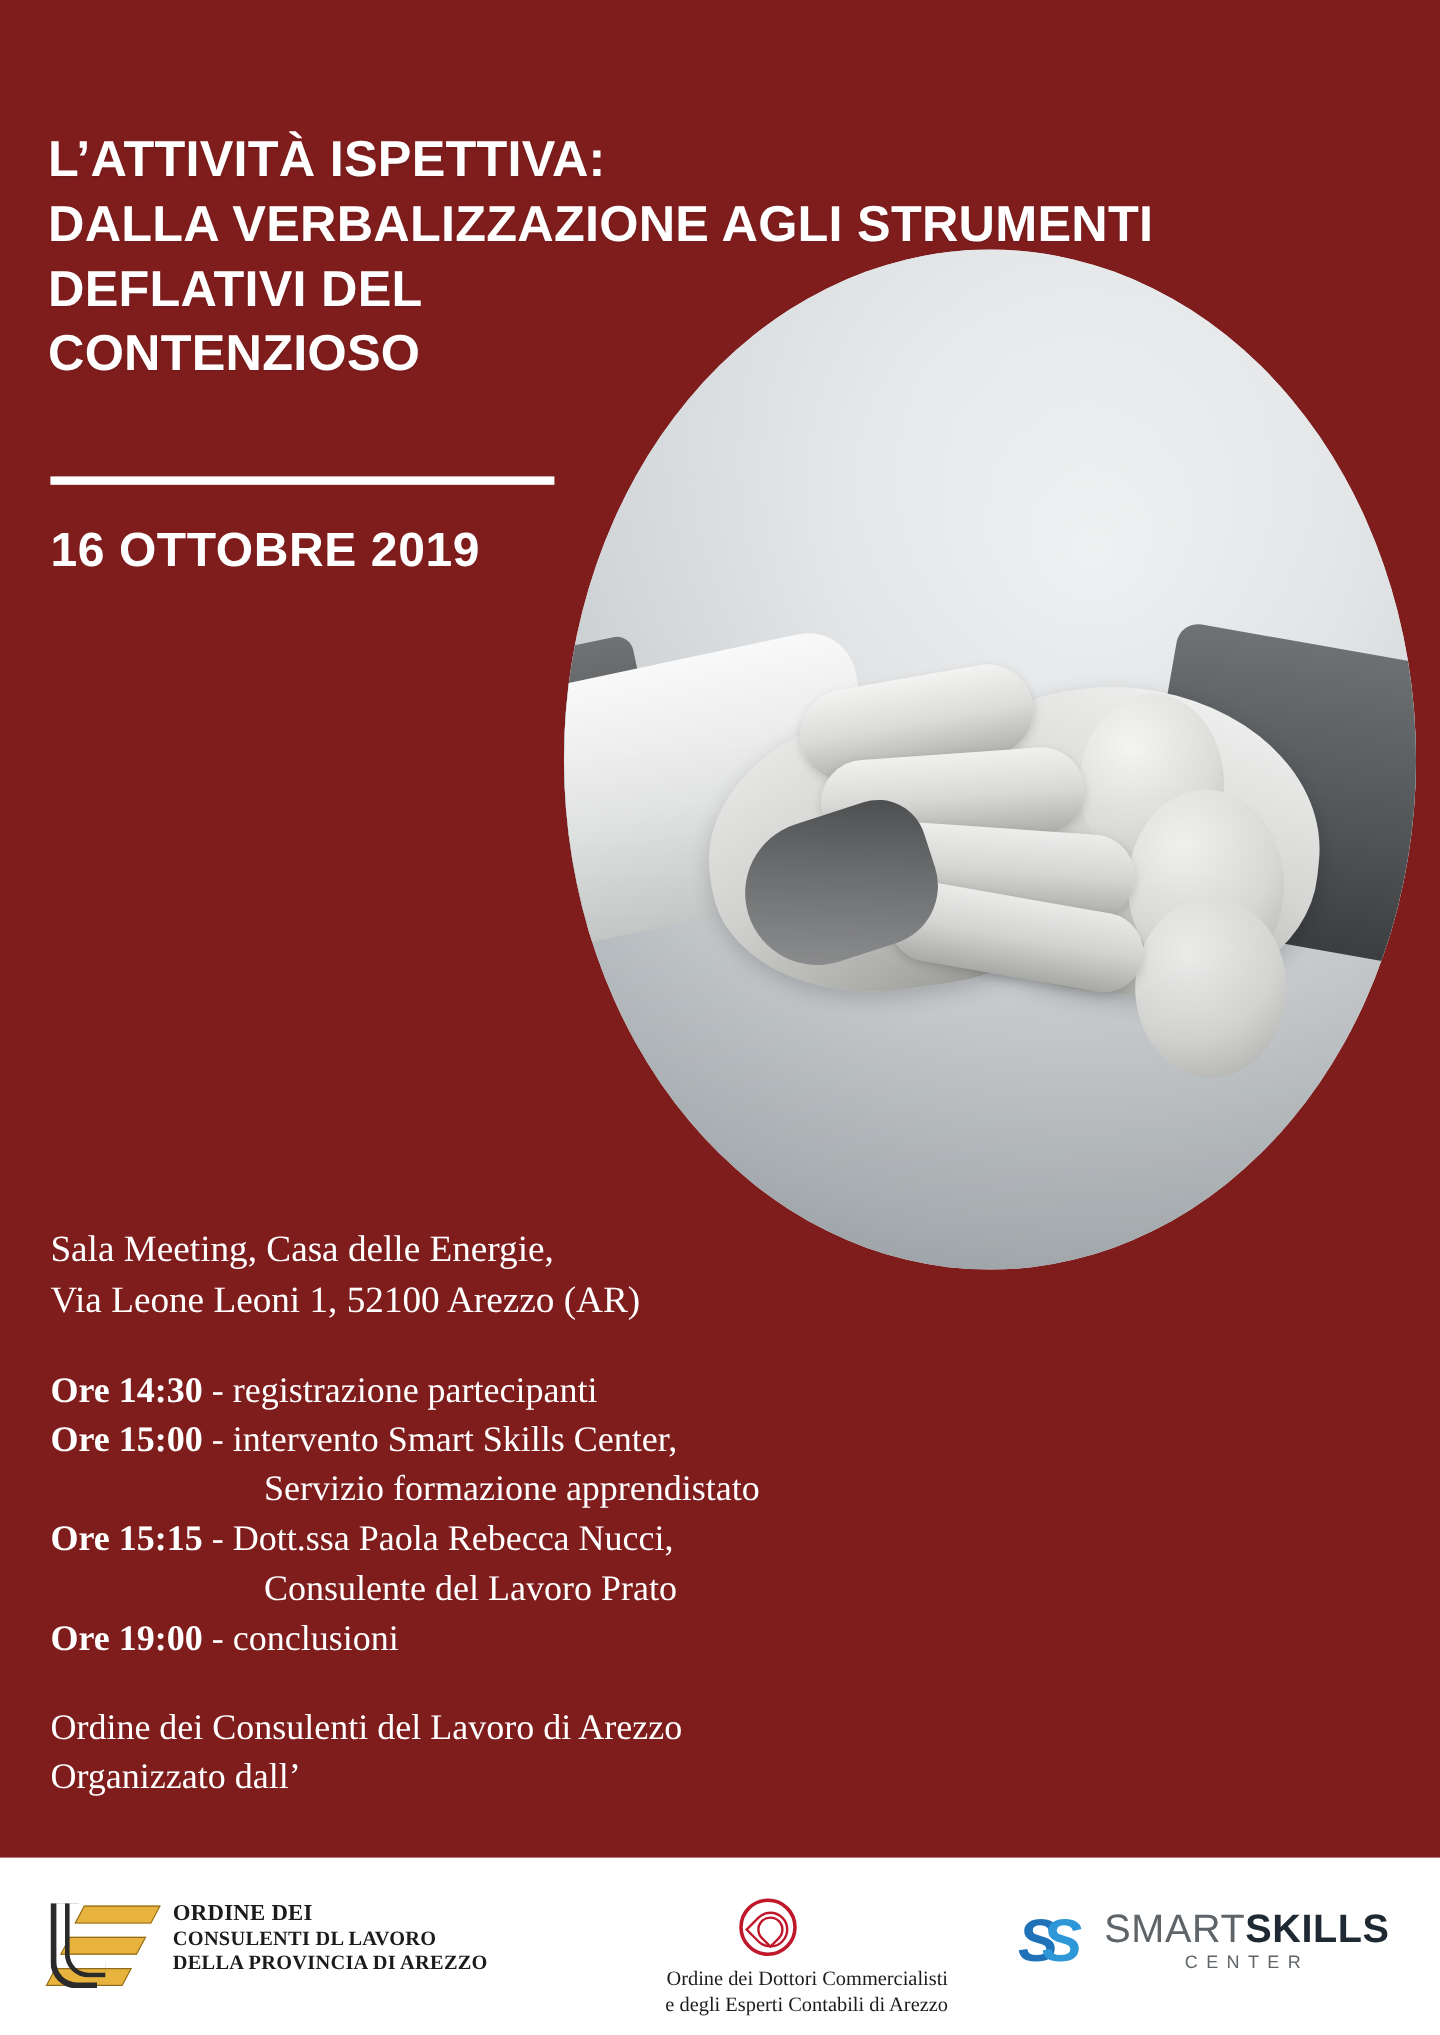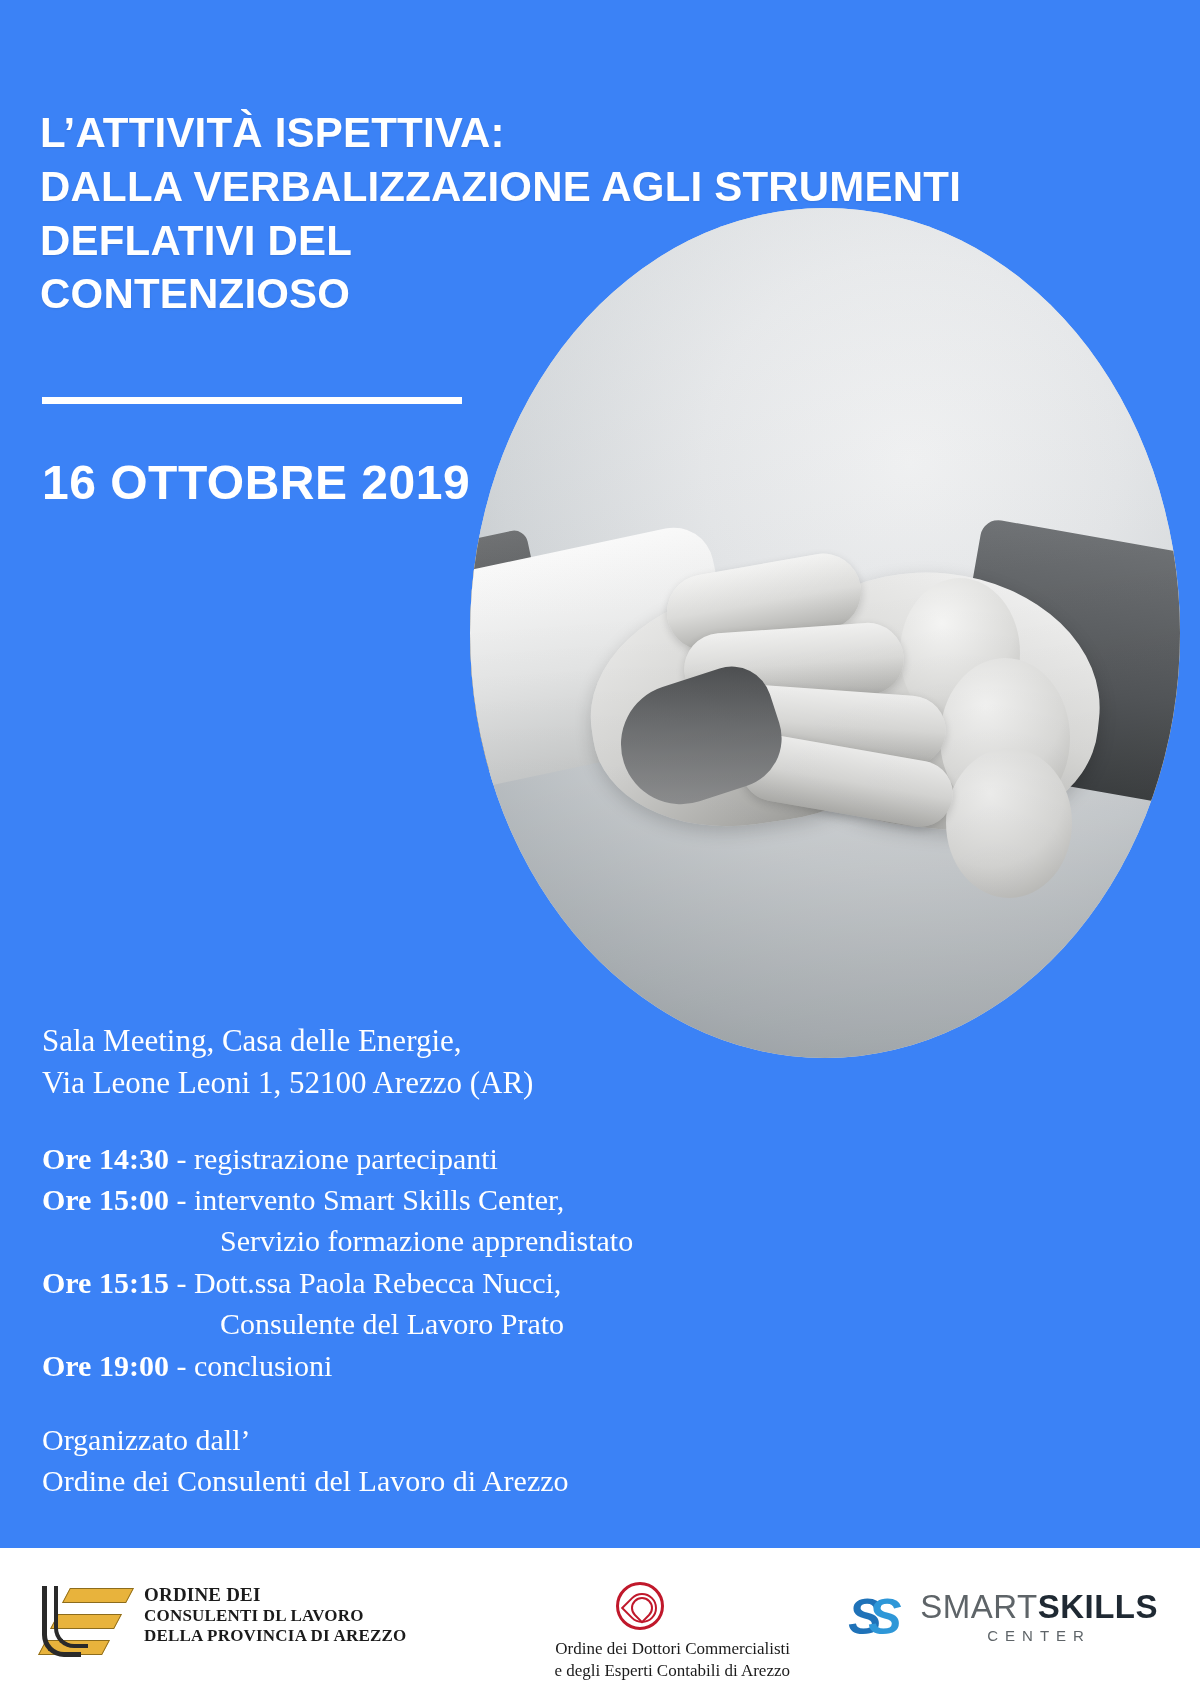--- a/index.html
+++ b/index.html
@@ -10,21 +10,21 @@
     width: 1200px;
     height: 1696px;
     font-family: "Liberation Sans", sans-serif;
     background: #ffffff;
     overflow: hidden;
   }
   .poster {
     position: relative;
     width: 1200px;
     height: 1696px;
-    background: #3b82f6;
+    background: #7f1d1d;
     overflow: hidden;
   }
   
   .photo-circle {
     position: absolute;
     left: 470px;
     top: 208px;
     width: 710px;
     height: 850px;
     border-radius: 50%;
@@ -134,23 +134,23 @@
     left: 42px;
     top: 397px;
     width: 420px;
     height: 7px;
     background: #ffffff;
     z-index: 4;
   }
   .date {
     position: absolute;
     left: 42px;
-    top: 455px;
+    top: 437px;
     color: #ffffff;
-    font-size: 48px;
+    font-size: 40px;
     font-weight: bold;
     letter-spacing: 0.5px;
     z-index: 4;
   }
   .body-block {
     position: absolute;
     left: 42px;
     top: 1020px;
     width: 740px;
     color: #ffffff;
@@ -376,22 +376,22 @@
       <div class="agenda-row">
         <b>Ore 15:15</b><span> - </span><span>Dott.ssa Paola Rebecca Nucci,</span>
       </div>
       <div class="agenda-cont">Consulente del Lavoro Prato</div>
       <div class="agenda-row">
         <b>Ore 19:00</b><span> - </span><span>conclusioni</span>
       </div>
     </div>
 
     <div class="organizer">
+      <div>Ordine dei Consulenti del Lavoro di Arezzo</div>
       <div>Organizzato dall’</div>
-      <div>Ordine dei Consulenti del Lavoro di Arezzo</div>
     </div>
 
   </div>
 
   <div class="footer">
     <div class="footer-inner">
 
       <div class="logo1">
         <div class="logo1-mark">
           <div class="bar b1"></div>

